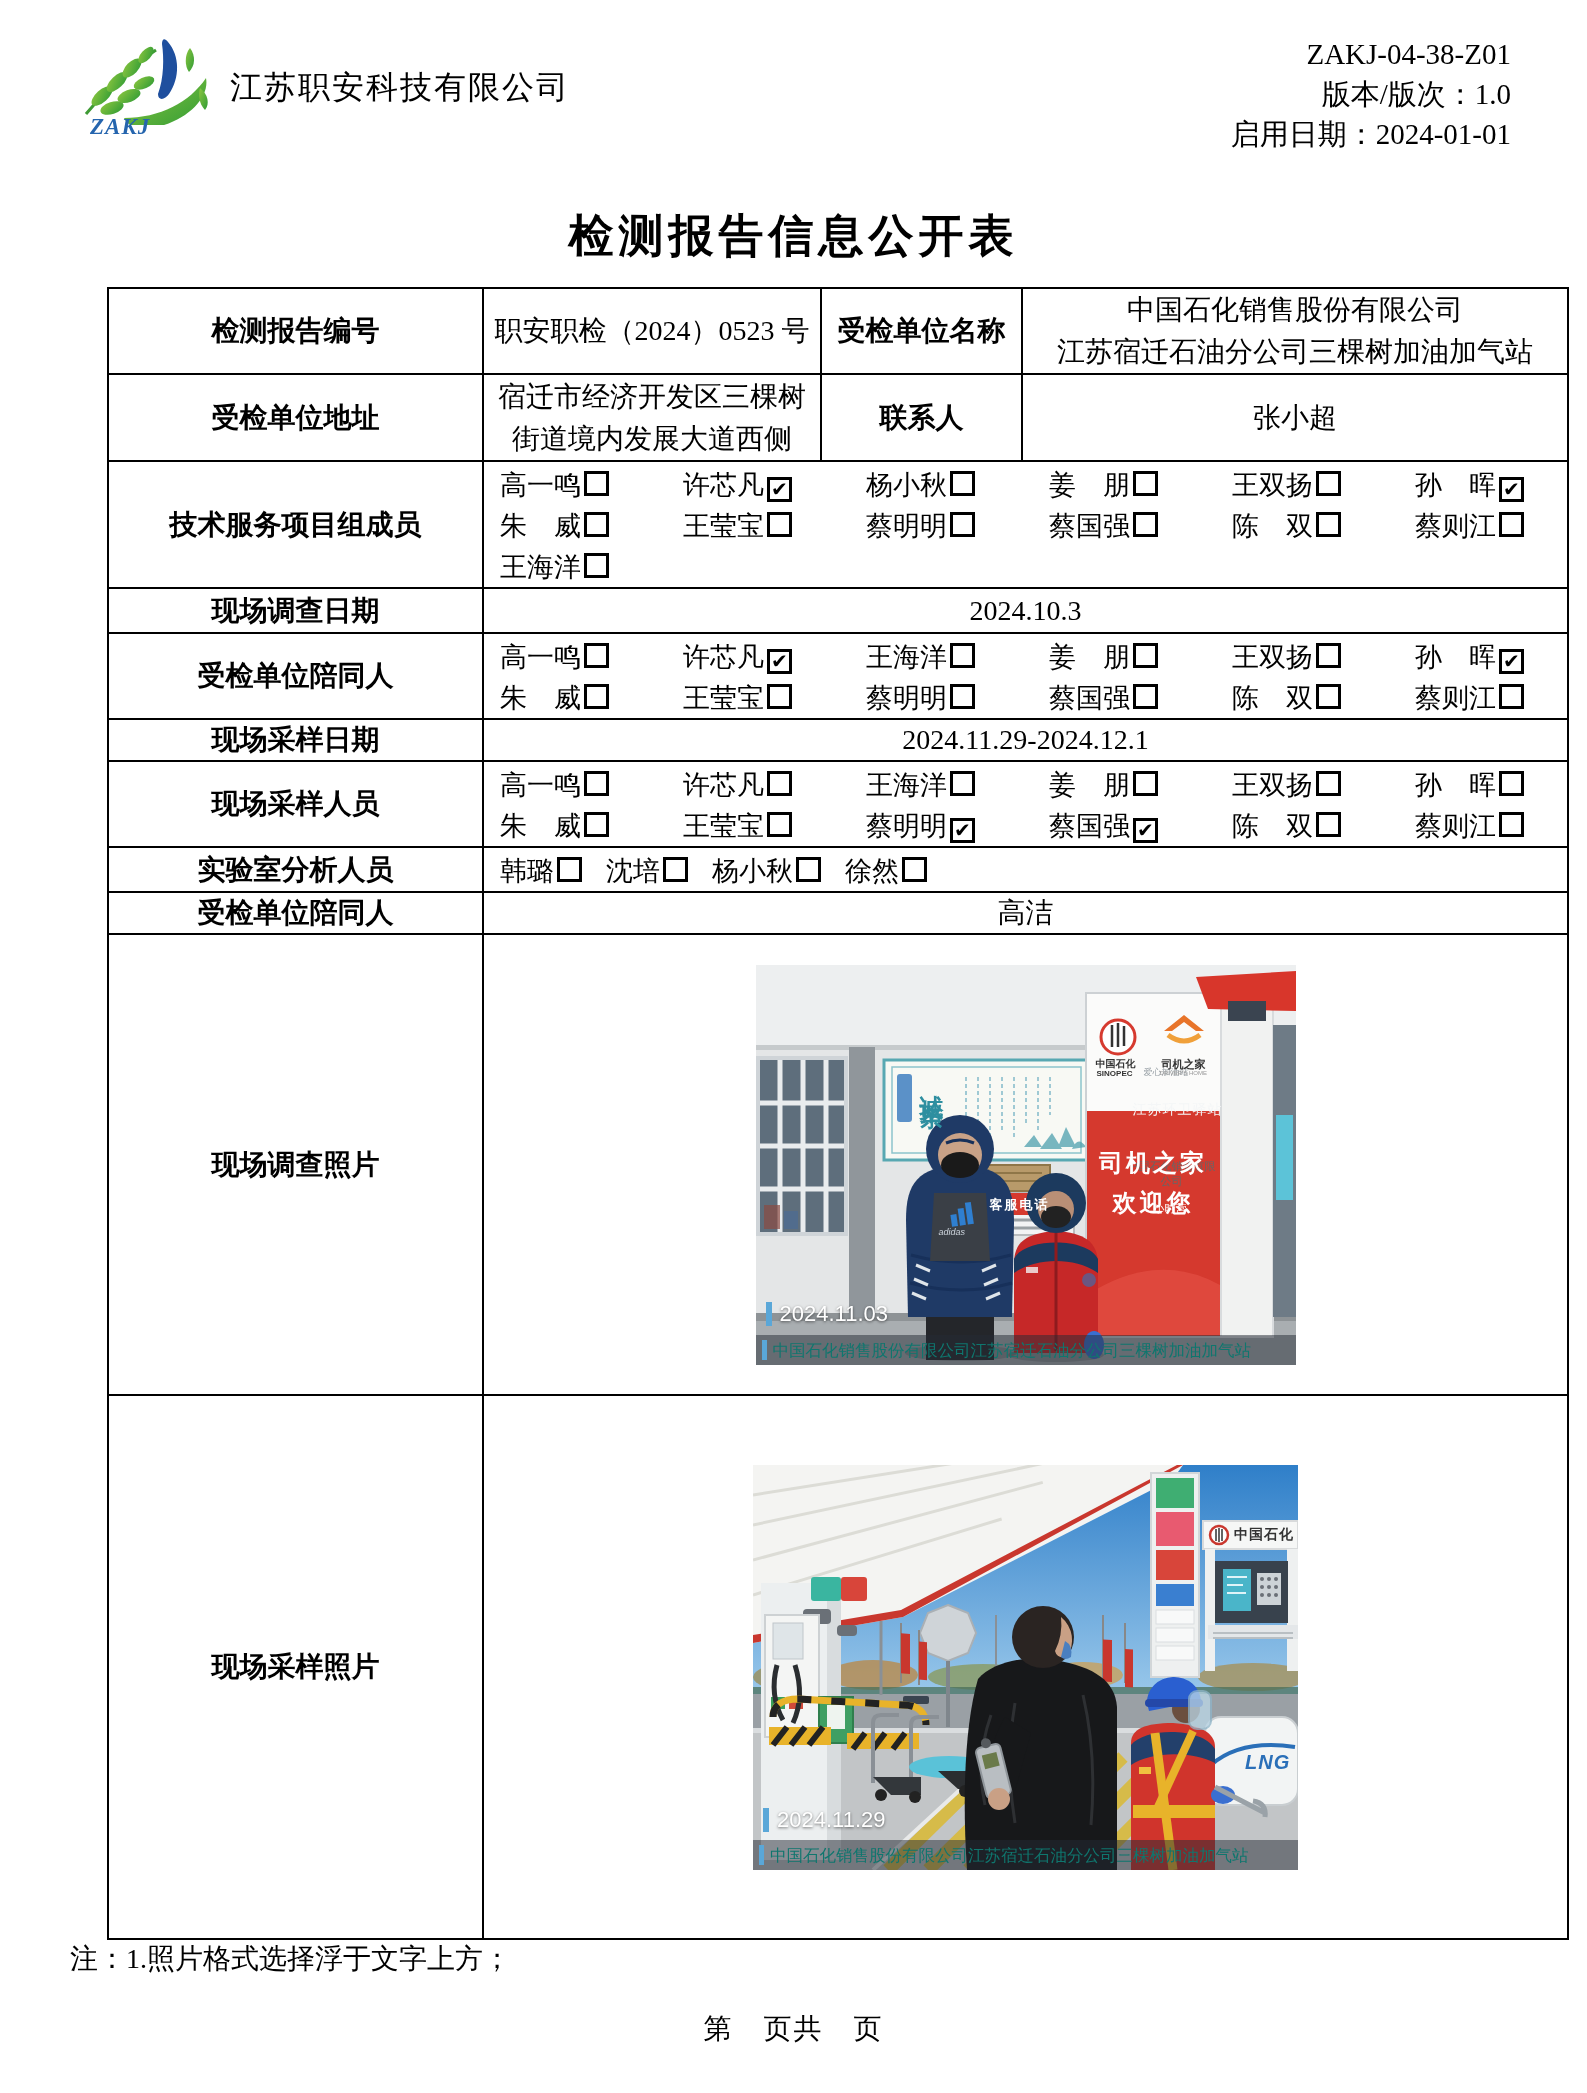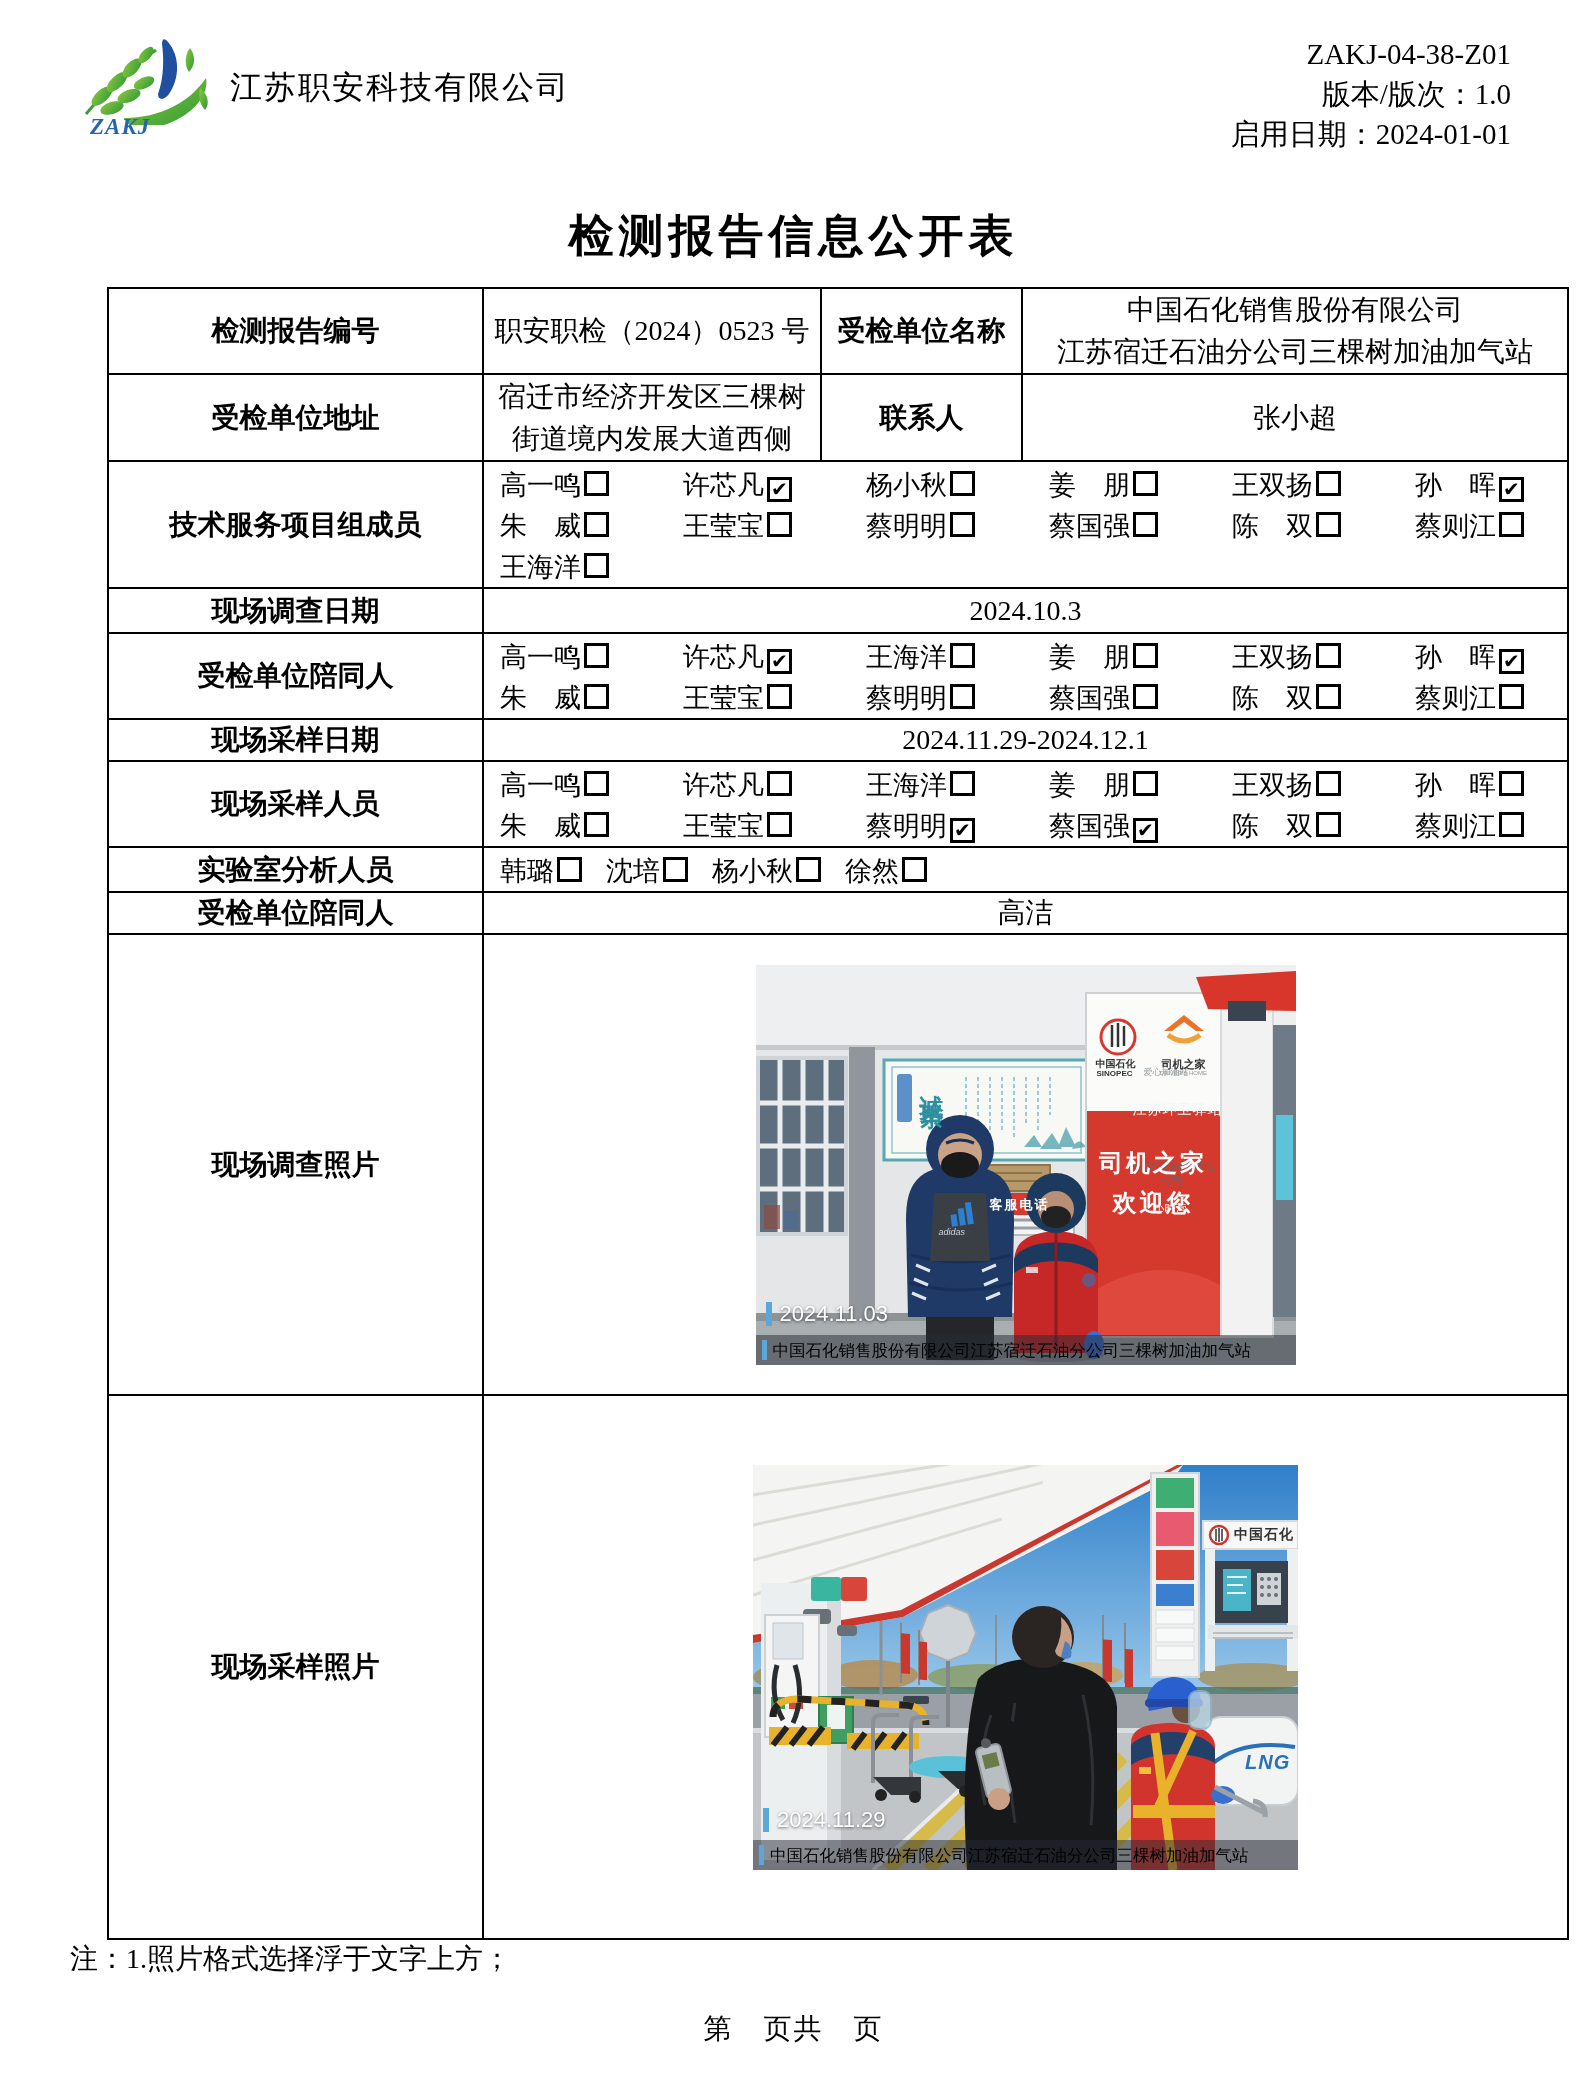--- a/index.html
+++ b/index.html
@@ -29,21 +29,21 @@
   .cb{display:inline-block;width:19px;height:19px;border:3px solid #000;margin-left:3px;
       vertical-align:-2px;line-height:18px;text-align:center;font-size:20px;font-weight:bold;
       font-family:"DejaVu Sans",sans-serif;}
   
   .photo-cell{text-align:center;}
   .photo-box{position:relative;margin:0 auto;overflow:hidden;background:#cfd3d5;}
   .photo-box svg{position:absolute;left:0;top:0;}
   .ov{position:absolute;pointer-events:none;font-family:"Liberation Sans","DejaVu Sans",sans-serif;}
   .wm-date{color:#fff;font-size:22px;text-shadow:0 1px 3px rgba(0,0,0,.55);display:flex;align-items:center;}
   .wm-date .bar{display:inline-block;width:6px;height:24px;background:#5aa7d8;margin-right:8px;}
-  .wm-cap{left:0;right:0;bottom:0;height:30px;background:rgba(35,42,52,.5);color:#000000;
+  .wm-cap{left:0;right:0;bottom:0;height:30px;background:rgba(35,42,52,.5);color:#0f766e;
           font-size:16.5px;line-height:30px;white-space:nowrap;display:flex;align-items:center;}
   .wm-cap .bar{display:inline-block;width:5px;height:20px;background:#5aa7d8;margin:0 6px 0 6px;flex:0 0 auto;}
   .vtext{writing-mode:vertical-rl;letter-spacing:6px;}
   
   .footnote{position:absolute;left:70px;top:1940px;font-size:28px;}
   .page-num{position:absolute;left:0;top:2010px;width:100%;text-align:center;font-size:28px;letter-spacing:2px;}
 </style>
 </head>
 <body>
 

